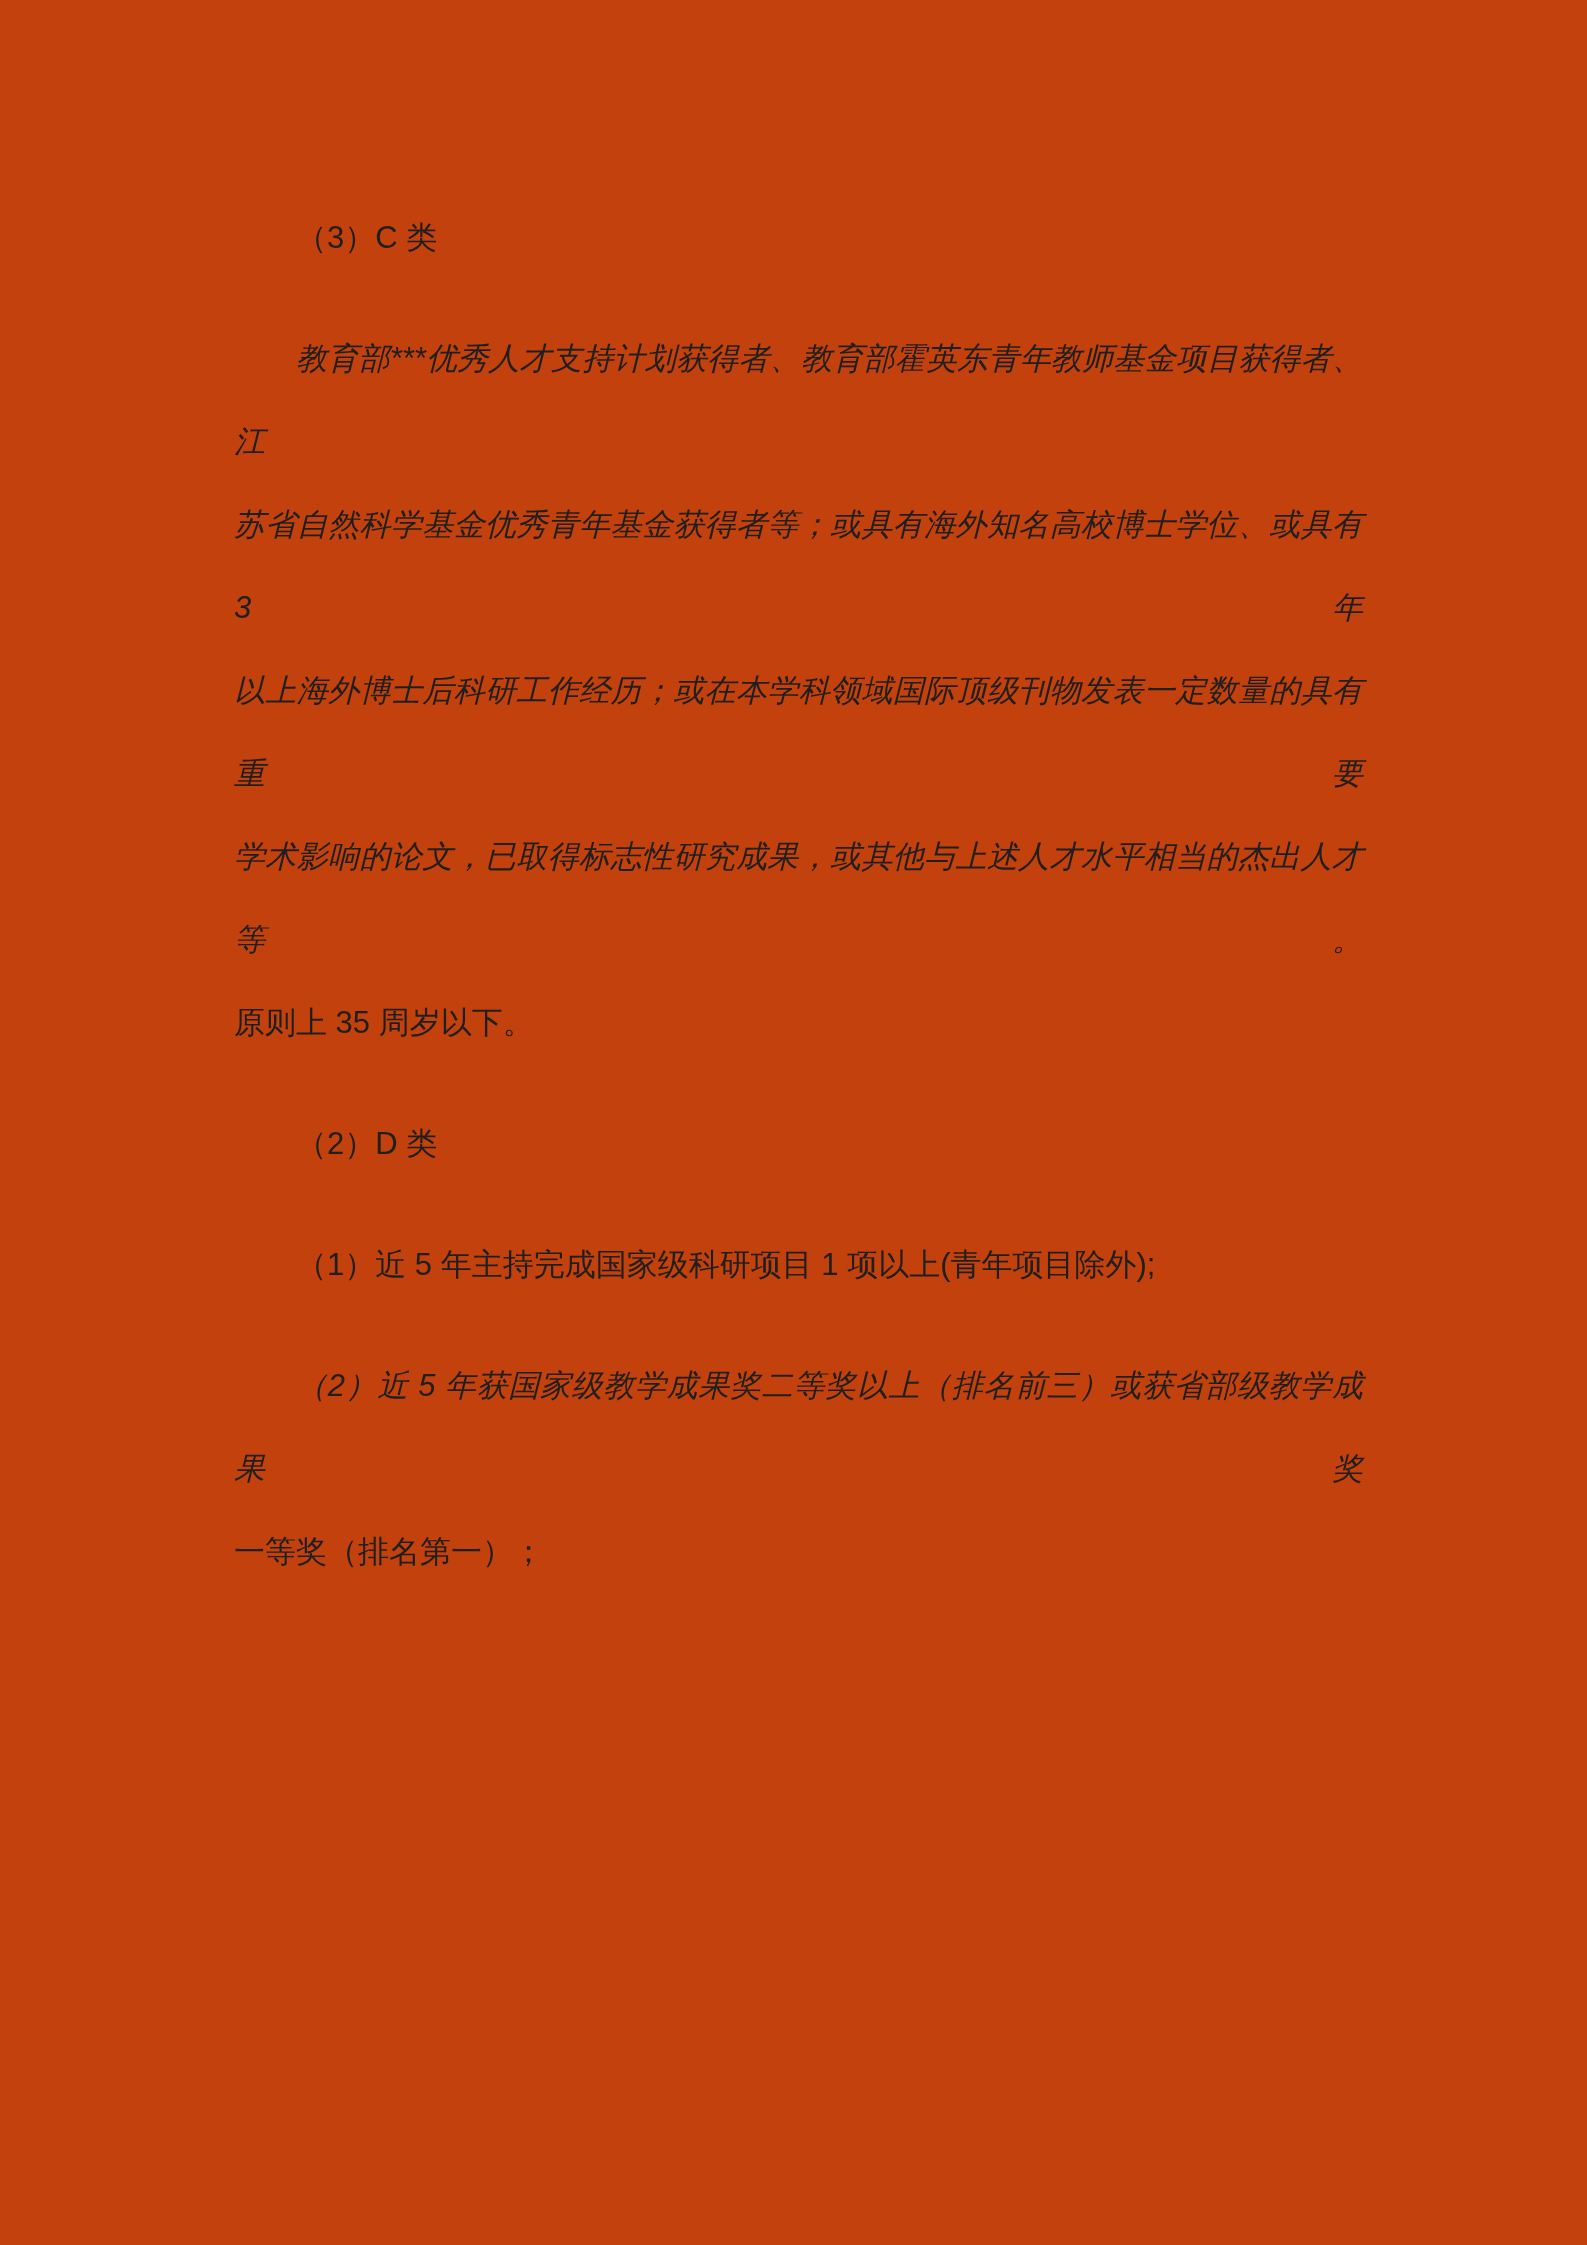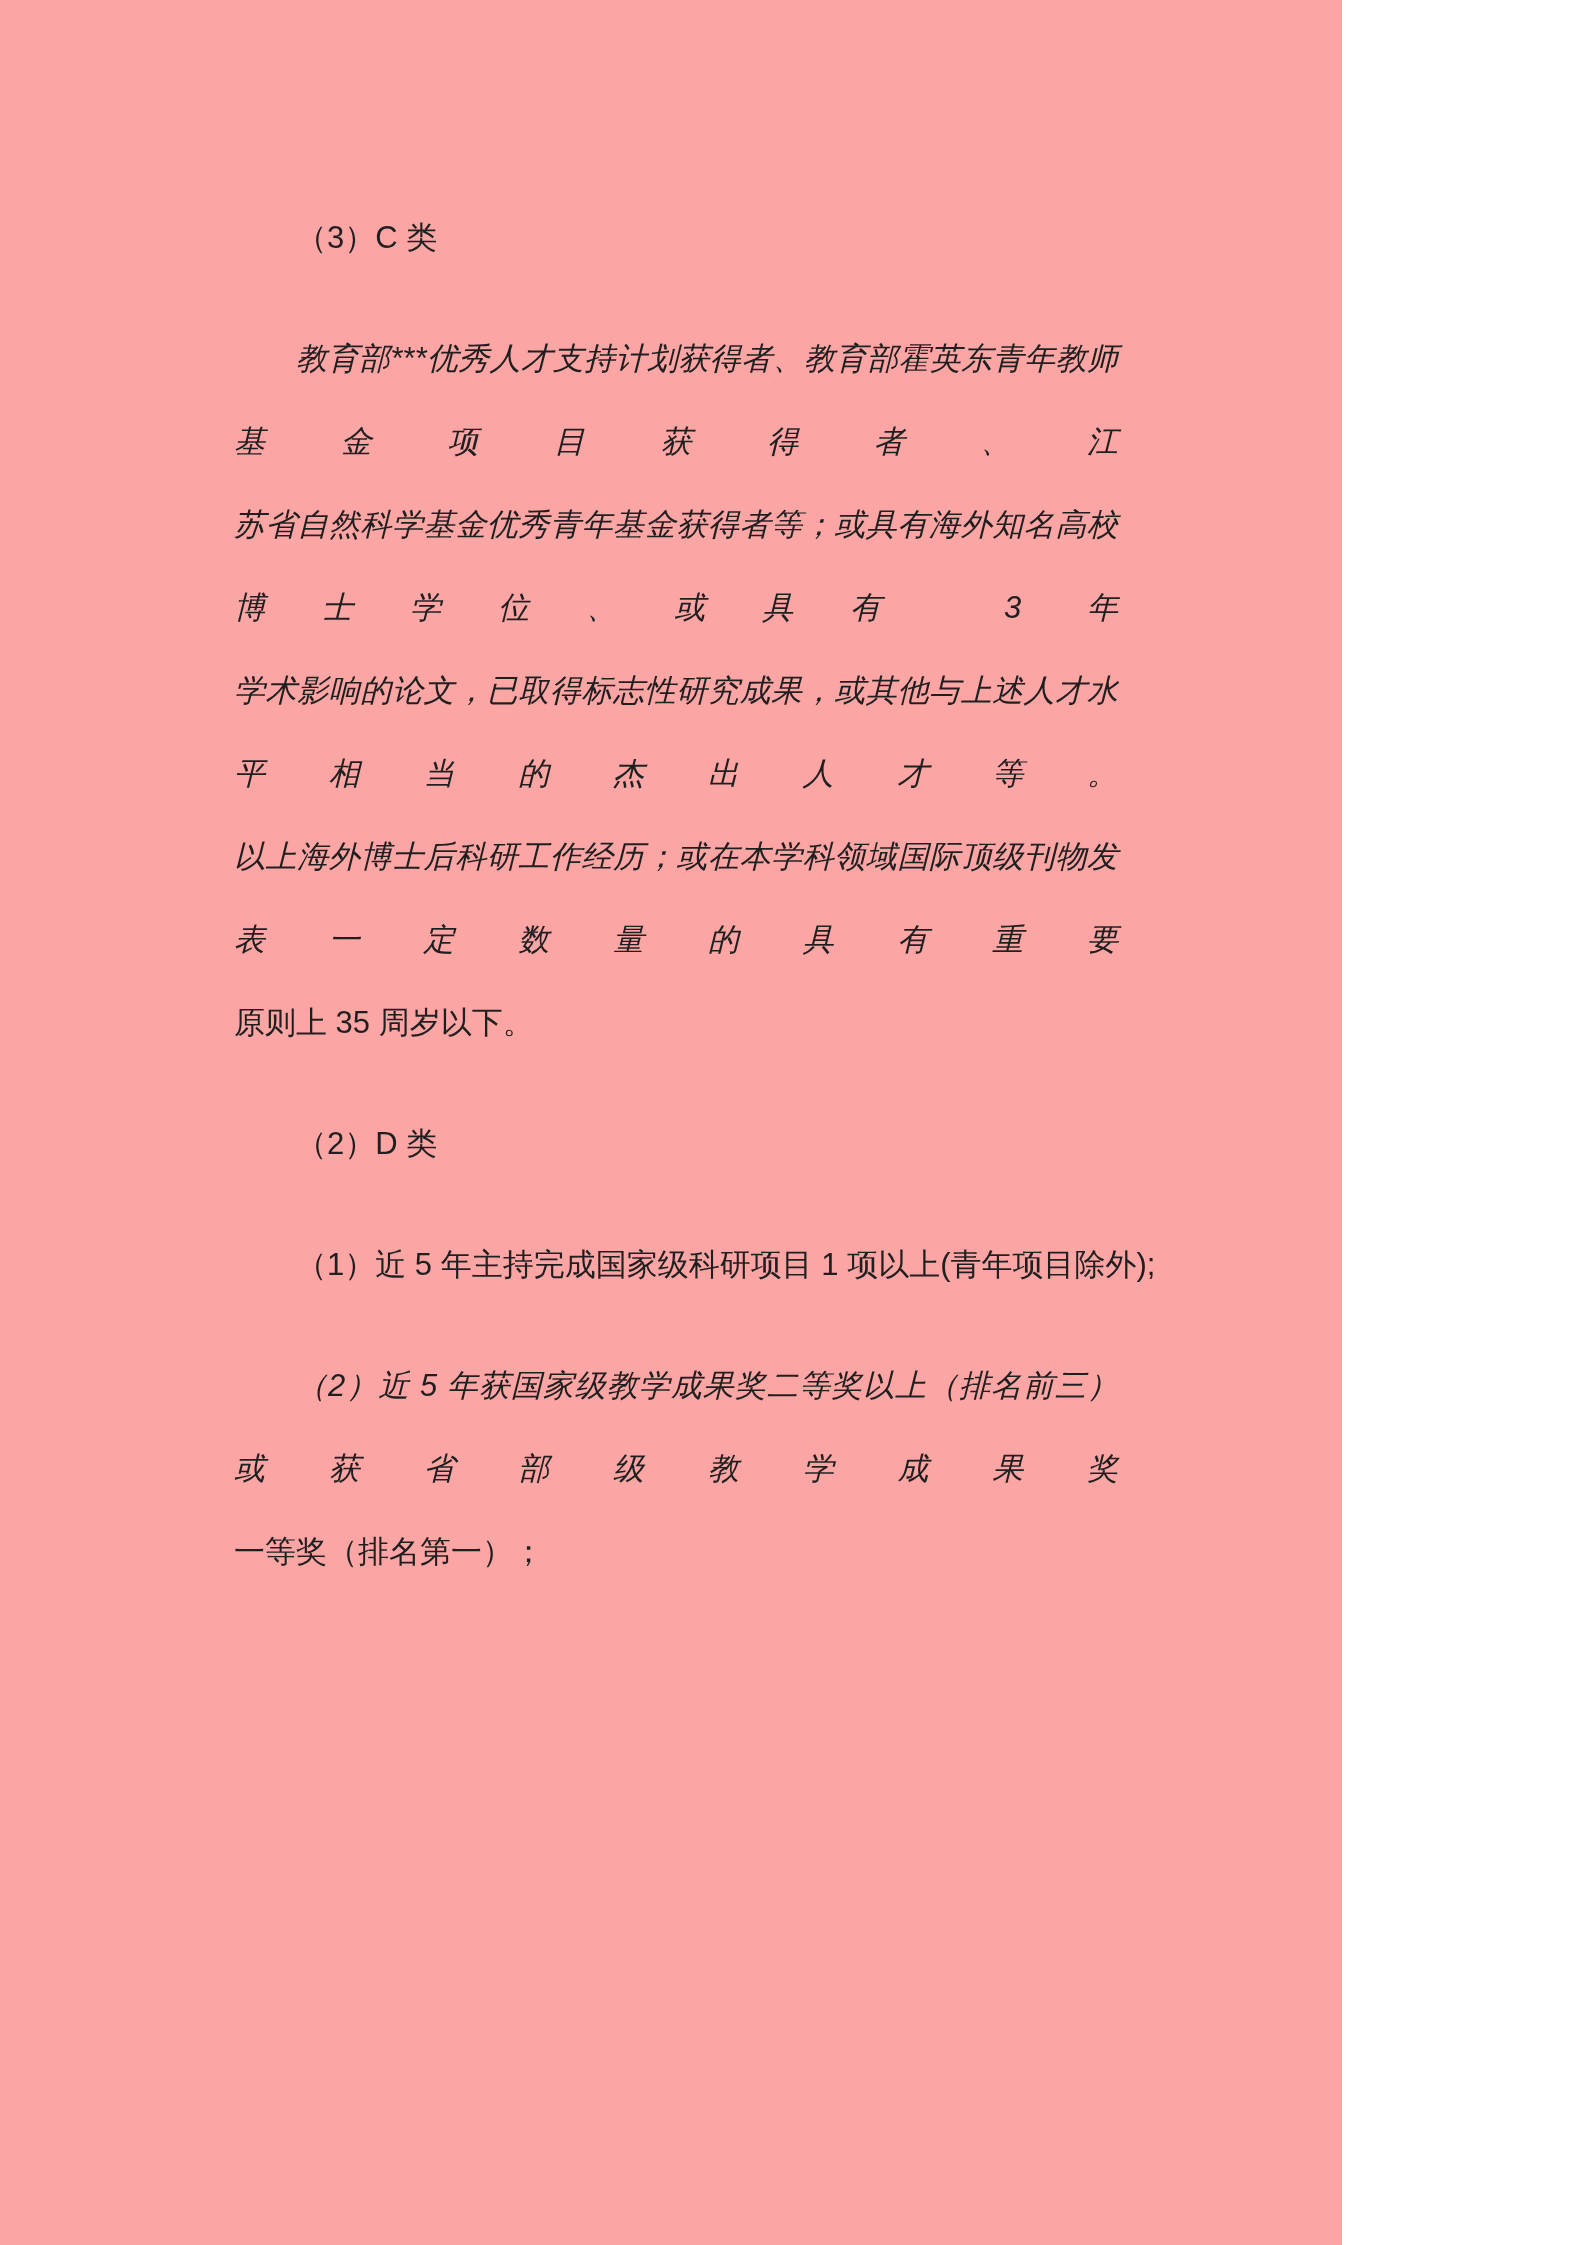--- a/index.html
+++ b/index.html
@@ -8,23 +8,23 @@
     background: #ffffff;
   }
   body {
     width: 1587px;
     height: 2245px;
     overflow: hidden;
     font-family: "Liberation Sans", sans-serif;
   }
   .page {
     box-sizing: border-box;
-    width: 1342px;
+    width: 1587px;
     height: 2245px;
-    background: #fca5a5;
+    background: #c2410c;
     padding: 196px 224px 0 234px;
     color: #1f1f1f;
     font-size: 31px;
     line-height: 83px;
   }
   .block {
     margin: 0 0 38px 0;
   }
   .line {
     white-space: nowrap;
@@ -45,22 +45,22 @@
 
 <div class="page">
 
   <div class="block">
     <div class="line first">（3）C 类</div>
   </div>
 
   <div class="block">
     <div class="line first fill">教育部***优秀人才支持计划获得者、教育部霍英东青年教师基金项目获得者、江</div>
     <div class="line fill">苏省自然科学基金优秀青年基金获得者等；或具有海外知名高校博士学位、或具有 3 年</div>
+    <div class="line fill">以上海外博士后科研工作经历；或在本学科领域国际顶级刊物发表一定数量的具有重要</div>
     <div class="line fill">学术影响的论文，已取得标志性研究成果，或其他与上述人才水平相当的杰出人才等。</div>
-    <div class="line fill">以上海外博士后科研工作经历；或在本学科领域国际顶级刊物发表一定数量的具有重要</div>
     <div class="line">原则上 35 周岁以下。</div>
   </div>
 
   <div class="block">
     <div class="line first">（2）D 类</div>
   </div>
 
 
 
 

